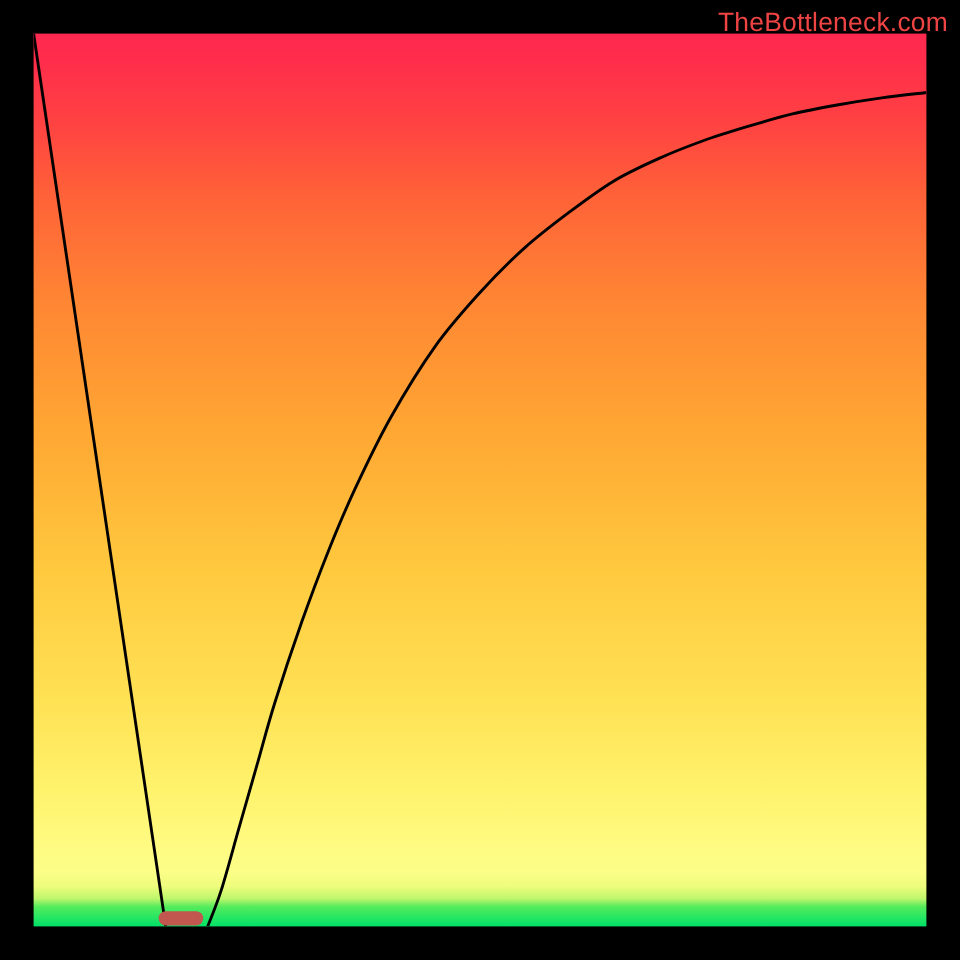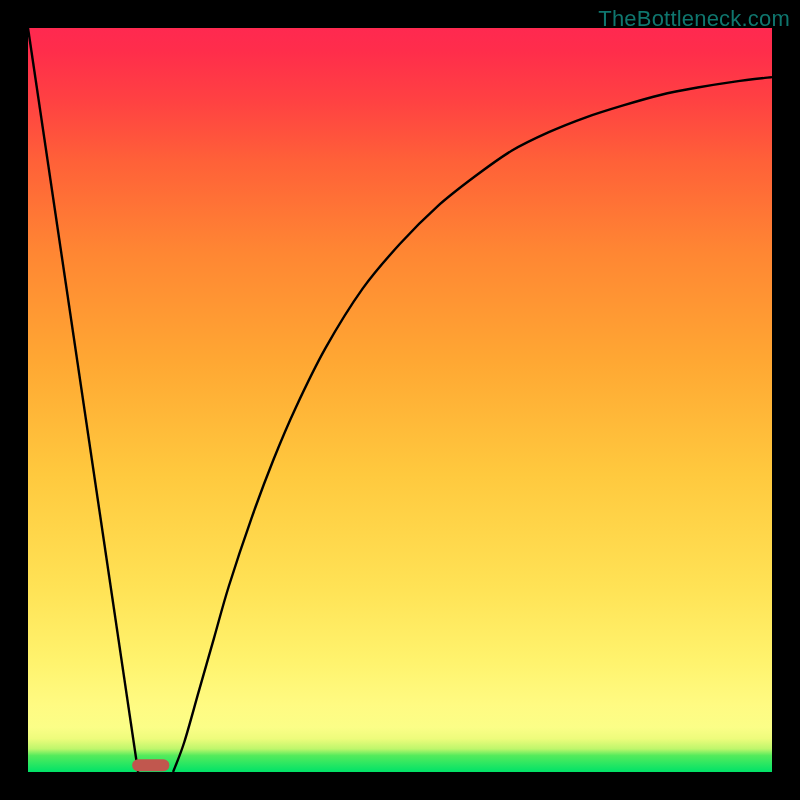--- a/index.html
+++ b/index.html
@@ -47,21 +47,21 @@
     position: absolute;
     left: 0;
     top: 0;
     width: 744px;
     height: 744px;
   }
   .watermark {
     position: absolute;
     top: 6px;
     right: 10px;
-    color: #0f766e;
+    color: #ef4444;
     font-size: 22px;
     font-weight: 500;
     letter-spacing: 0.2px;
     user-select: none;
   }
 </style>
 </head>
 <body>
 
 <div class="frame">

